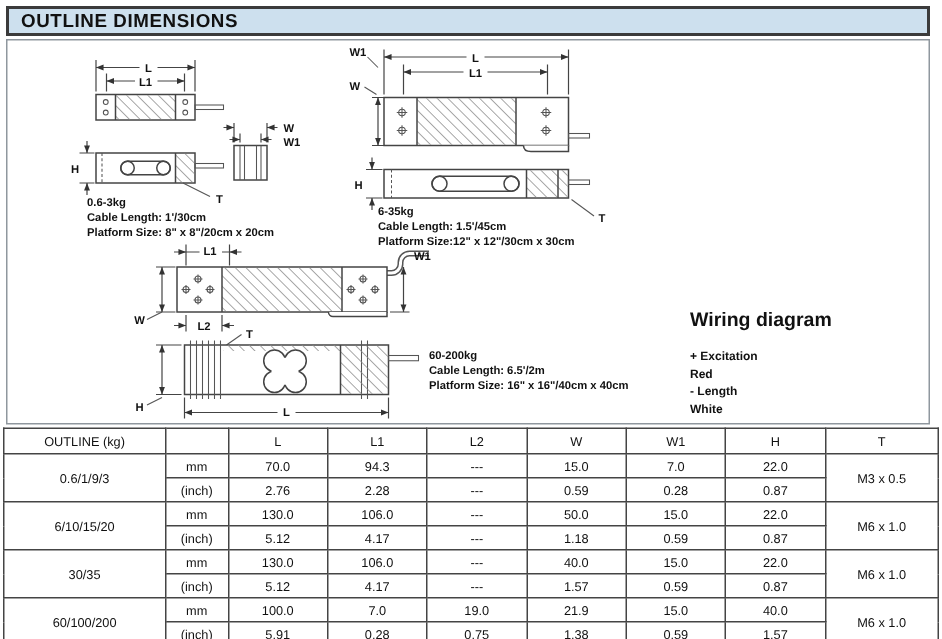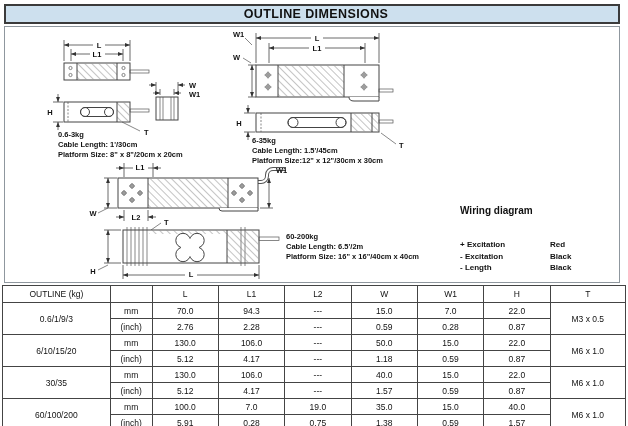--- a/index.html
+++ b/index.html
@@ -1,33 +1,33 @@
 <!DOCTYPE html>
 <html><head>
 <meta charset="utf-8">
 <style>
   html,body{margin:0;padding:0;background:#fff;}
   .page{position:relative;width:628px;height:426px;background:#fff;
         font-family:"Liberation Sans",sans-serif;color:#111;overflow:hidden;}
   .titlebar{position:absolute;left:4px;top:4px;width:616px;height:20px;
         background:#cde0ee;border:2px solid #3b3b3b;box-sizing:border-box;
         display:flex;align-items:center;padding-left:8px;
-        font-weight:bold;font-size:12.5px;letter-spacing:.4px;justify-content:center;}
+        font-weight:bold;font-size:12.5px;letter-spacing:.4px;}
   .diagram-box{position:absolute;left:4px;top:26px;width:616px;height:257px;
         background:#fff;border:1.5px solid #8f979e;box-sizing:border-box;}
   .diagram-box svg{position:absolute;left:0;top:0;}
   .st{stroke:#444;fill:none;stroke-width:1;}
   .thin{stroke:#555;stroke-width:.7;fill:none;}
   .dim{stroke:#444;stroke-width:.8;fill:none;}
   .whitefill{fill:#fff;stroke:#444;stroke-width:1;}
   text.lb{font:bold 7.5px "Liberation Sans",sans-serif;fill:#111;}
   text.an{font:bold 7.5px "Liberation Sans",sans-serif;fill:#111;}
   .wiring{position:absolute;left:455px;top:178px;width:158px;font-size:8px;font-weight:bold;}
-  .wiring .wtitle{font-size:10px;margin-bottom:23px;}
-  .wiring .wrow{display:flex;line-height:11.6px;}
+  .wiring .wtitle{font-size:13px;margin-bottom:12px;}
+  .wiring .wrow{display:flex;line-height:11.6px;flex-direction:column;}
   .wiring .wsig{width:90px;}
   .dims-table{position:absolute;left:2px;top:285px;width:624px;
         border-collapse:collapse;table-layout:fixed;font-size:8.5px;}
   .dims-table th,.dims-table td{border:1px solid #444;padding:0;text-align:center;
         font-weight:normal;height:15px;background:#fff;}
   .dims-table tr.hdr th{height:16px;}
 </style>
 </head>
 <body>
 
@@ -291,26 +291,22 @@
       </g>
     </svg>
 
     <div class="wiring">
       <div class="wtitle">Wiring diagram</div>
       <div class="wrow">
         <span class="wsig">+ Excitation</span>
         <span>Red</span>
       </div>
       <div class="wrow">
-        <span class="wsig">- Excitation</span>
-        <span>Black</span>
-      </div>
-      <div class="wrow">
         <span class="wsig">- Length</span>
-        <span>Black</span>
+        <span>White</span>
       </div>
     </div>
   </div>
 
   <table class="dims-table">
     <colgroup>
       <col style="width:17.3%">
         <col style="width:6.7%">
       <col style="width:10.65%">
         <col style="width:10.65%">
@@ -391,21 +387,21 @@
       <td>1.57</td>
       <td>0.59</td>
       <td>0.87</td>
     </tr>
     <tr>
       <td rowspan="2">60/100/200</td>
       <td>mm</td>
       <td>100.0</td>
       <td>7.0</td>
       <td>19.0</td>
-      <td>35.0</td>
+      <td>21.9</td>
       <td>15.0</td>
       <td>40.0</td>
       <td rowspan="2">M6 x 1.0</td>
     </tr>
     <tr>
       <td>(inch)</td>
       <td>5.91</td>
       <td>0.28</td>
       <td>0.75</td>
       <td>1.38</td>

